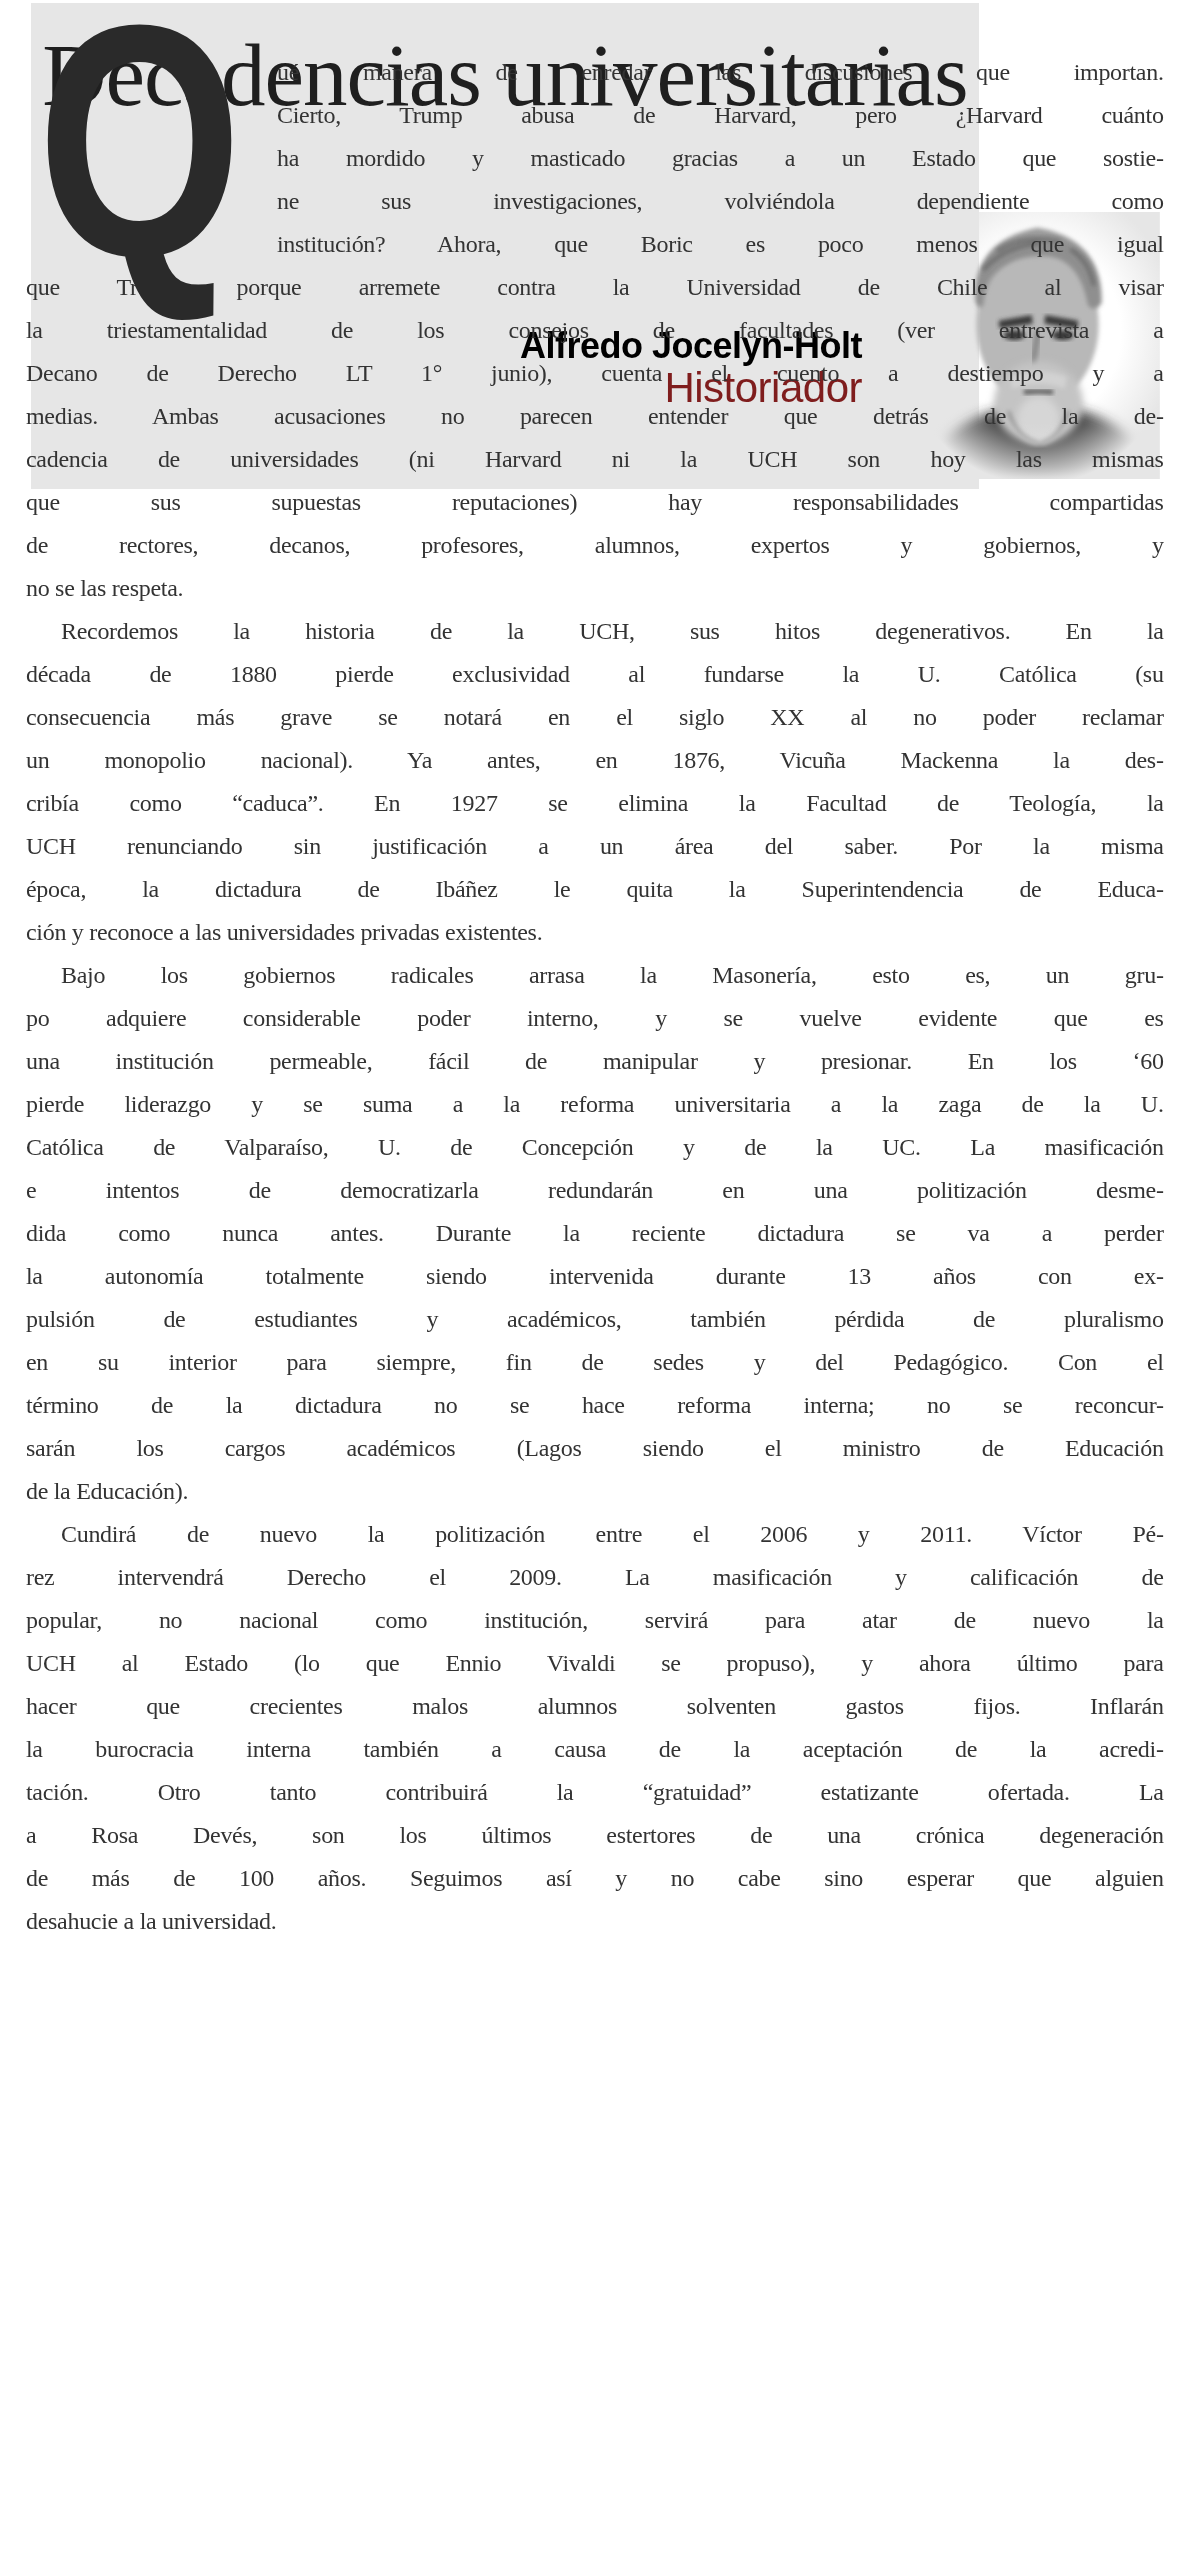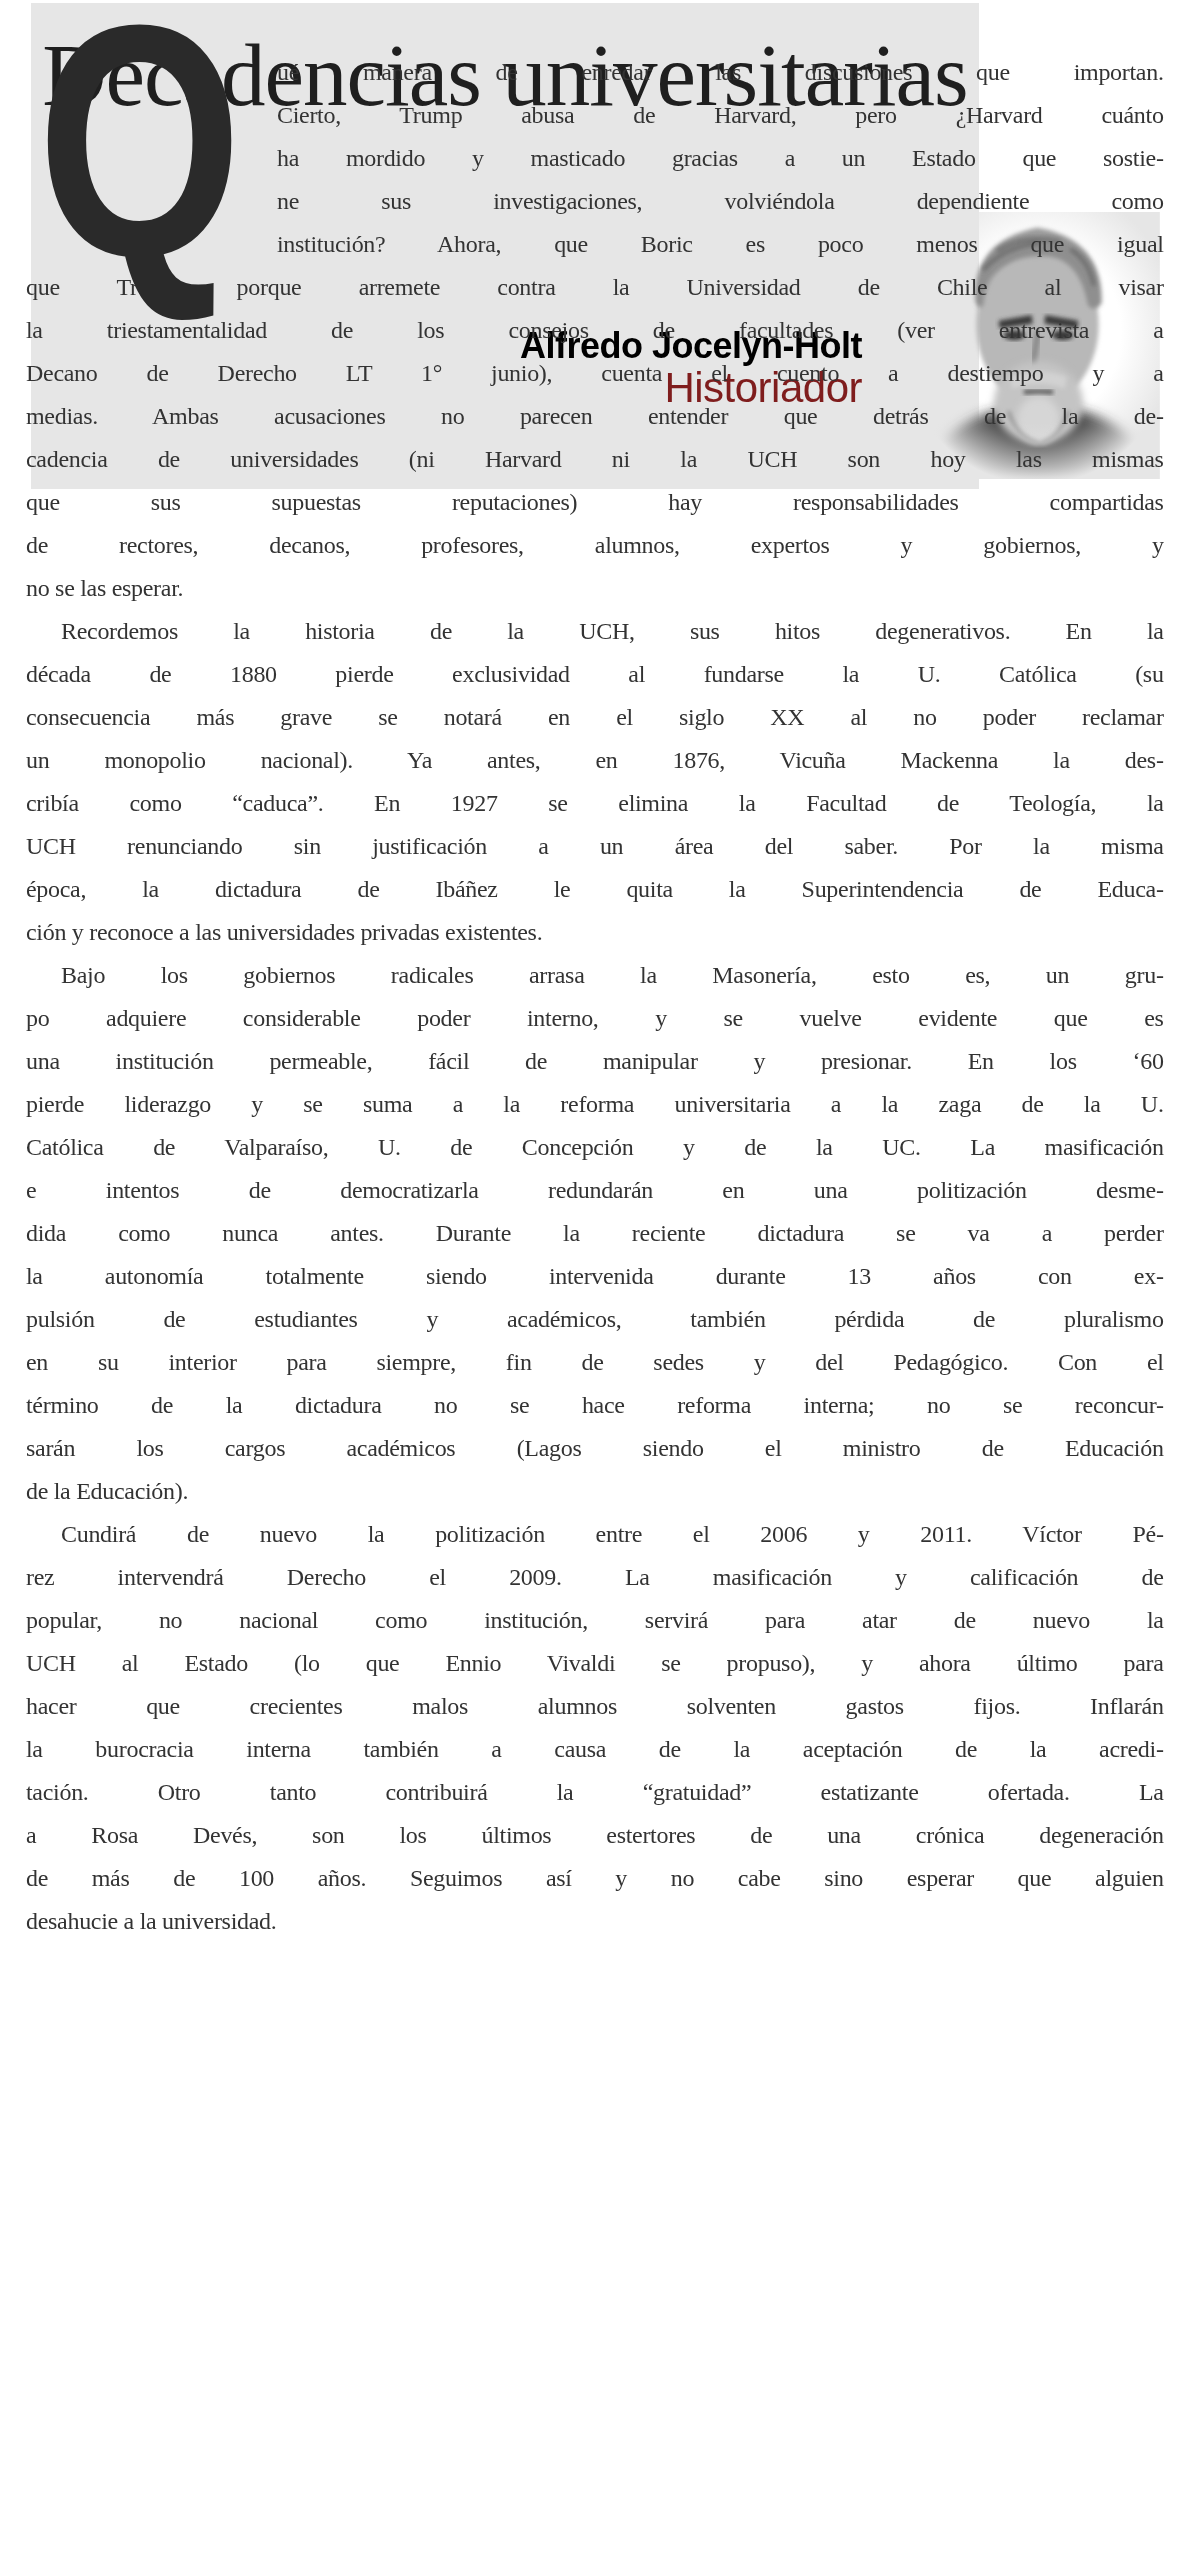--- a/index.html
+++ b/index.html
@@ -92,21 +92,21 @@
   <div class="line dc">ha mordido y masticado gracias a un Estado que sostie-</div>
   <div class="line dc">ne sus investigaciones, volviéndola dependiente como</div>
   <div class="line dc">institución? Ahora, que Boric es poco menos que igual</div>
   <div class="line">que Trump porque arremete contra la Universidad de Chile al visar</div>
   <div class="line">la triestamentalidad de los consejos de facultades (ver entrevista a</div>
   <div class="line">Decano de Derecho LT 1° junio), cuenta el cuento a destiempo y a</div>
   <div class="line">medias. Ambas acusaciones no parecen entender que detrás de la de-</div>
   <div class="line">cadencia de universidades (ni Harvard ni la UCH son hoy las mismas</div>
   <div class="line">que sus supuestas reputaciones) hay responsabilidades compartidas</div>
   <div class="line">de rectores, decanos, profesores, alumnos, expertos y gobiernos, y</div>
-  <div class="line end">no se las esperar.</div>
+  <div class="line end">no se las respeta.</div>
 
   <div class="line pind">Recordemos la historia de la UCH, sus hitos degenerativos. En la</div>
   <div class="line">década de 1880 pierde exclusividad al fundarse la U. Católica (su</div>
   <div class="line">consecuencia más grave se notará en el siglo XX al no poder reclamar</div>
   <div class="line">un monopolio nacional). Ya antes, en 1876, Vicuña Mackenna la des-</div>
   <div class="line">cribía como “caduca”. En 1927 se elimina la Facultad de Teología, la</div>
   <div class="line">UCH renunciando sin justificación a un área del saber. Por la misma</div>
   <div class="line">época, la dictadura de Ibáñez le quita la Superintendencia de Educa-</div>
   <div class="line end">ción y reconoce a las universidades privadas existentes.</div>
 

